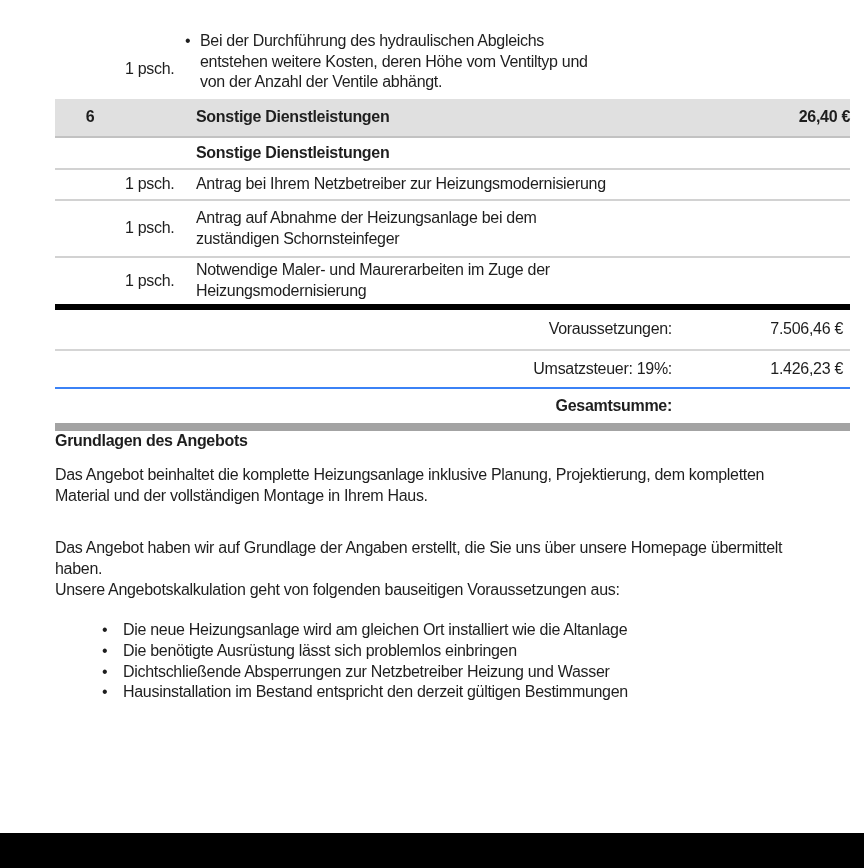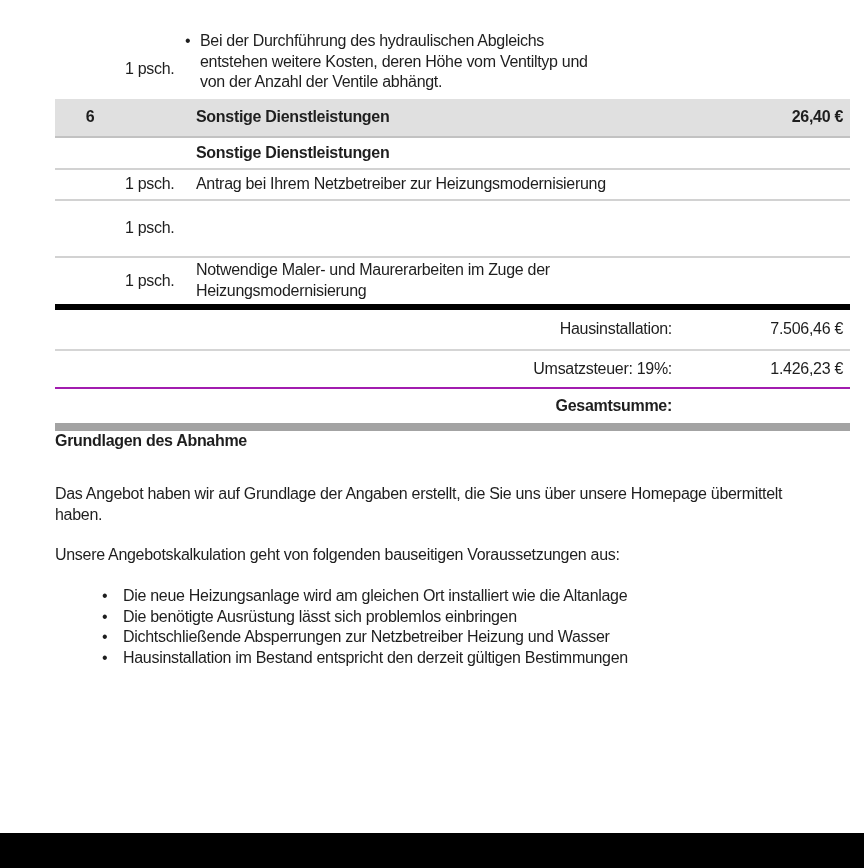--- a/index.html
+++ b/index.html
@@ -10,49 +10,49 @@
     font-size:16px; line-height:20.7px; letter-spacing:-0.3px;
   }
   .doc { padding:0 14px 0 55px; }
   .pre { white-space:pre-line; }
 
   
   .irow { display:grid; grid-template-columns:70px 71px 1fr 120px; align-items:center; }
   .cell-pos { text-align:center; font-weight:700; }
   .cell-qty { }
   .cell-desc { }
-  .cell-price { text-align:right; padding-right:7px; font-weight:700; }
+  .cell-price { text-align:right; font-weight:700; }
 
   
   .cont { align-items:start; margin-top:31px; }
   .cont .cell-qty { margin-top:28px; }
   .b-item { display:flex; margin-left:-11px; }
   .b-dot { width:15px; flex:none; }
 
   .band { background:#e0e0e0; height:37px; margin-top:6px; border-bottom:2px solid #c2c2c2; }
   .subhead { height:30px; border-bottom:2px solid #d2d2d2; font-weight:700; }
   .row1 { height:29px; border-bottom:2px solid #d2d2d2; }
   .row2 { height:55px; border-bottom:2px solid #d2d2d2; }
   .row3 { height:46px; border-bottom:6px solid #000000; }
 
   
   .trow { display:grid; grid-template-columns:1fr 178px; align-items:center; }
   .t1 { height:39px; border-bottom:2px solid #d5d5d5; }
-  .t2 { height:36px; border-bottom:2px solid #a21caf; }
+  .t2 { height:36px; border-bottom:2px solid #3b82f6; }
   .t3 { height:34px; border-bottom:8px solid #a3a3a3; font-weight:700; }
   .t-label { text-align:right; }
   .t-value { text-align:right; padding-right:7px; }
 
   
   .note-p { margin:0; }
   .p-ewg { margin-top:5px; }
   .p-head { font-weight:700; }
   .p1 { margin-top:13px; }
   .p2 { margin-top:32px; }
-  .p3 { margin-top:20px; }
+  .p3 { }
   .nlist { margin:20px 0 0 47px; }
   .note-bullet { display:flex; }
   .nb-dot { width:21px; flex:none; }
 
   .bottom-bar { position:absolute; left:0; bottom:0; width:864px; height:35px; background:#000000; }
 </style>
 </head>
 <body>
 
 <div class="doc">
@@ -88,44 +88,48 @@
   <div class="irow row1">
     <div class="cell-pos"></div>
     <div class="cell-qty">1 psch.</div>
     <div class="cell-desc pre">Antrag bei Ihrem Netzbetreiber zur Heizungsmodernisierung</div>
     <div class="cell-price"></div>
   </div>
 
   <div class="irow row2">
     <div class="cell-pos"></div>
     <div class="cell-qty">1 psch.</div>
+    <div class="cell-desc pre">Antrag auf Abnahme der Heizungsanlage bei dem
+zuständigen Schornsteinfeger</div>
     <div class="cell-price"></div>
   </div>
 
   <div class="irow row3">
     <div class="cell-pos"></div>
     <div class="cell-qty">1 psch.</div>
     <div class="cell-desc pre">Notwendige Maler- und Maurerarbeiten im Zuge der
 Heizungsmodernisierung</div>
     <div class="cell-price"></div>
   </div>
 
   <div class="trow t1">
-    <div class="t-label">Hausinstallation:</div>
+    <div class="t-label">Voraussetzungen:</div>
     <div class="t-value">7.506,46 €</div>
   </div>
   <div class="trow t2">
     <div class="t-label">Umsatzsteuer: 19%:</div>
     <div class="t-value">1.426,23 €</div>
   </div>
   <div class="trow t3">
     <div class="t-label">Gesamtsumme:</div>
   </div>
 
-  <p class="note-p p-head">Grundlagen des Abnahme</p>
+  <p class="note-p p-head">Grundlagen des Angebots</p>
+  <p class="note-p p1 pre">Das Angebot beinhaltet die komplette Heizungsanlage inklusive Planung, Projektierung, dem kompletten
+Material und der vollständigen Montage in Ihrem Haus.</p>
   <p class="note-p p2 pre">Das Angebot haben wir auf Grundlage der Angaben erstellt, die Sie uns über unsere Homepage übermittelt
 haben.</p>
   <p class="note-p p3 pre">Unsere Angebotskalkulation geht von folgenden bauseitigen Voraussetzungen aus:</p>
 
   <div class="nlist">
     <div class="note-bullet">
       <span class="nb-dot">•</span>
       <span>Die neue Heizungsanlage wird am gleichen Ort installiert wie die Altanlage</span>
     </div>
     <div class="note-bullet">

